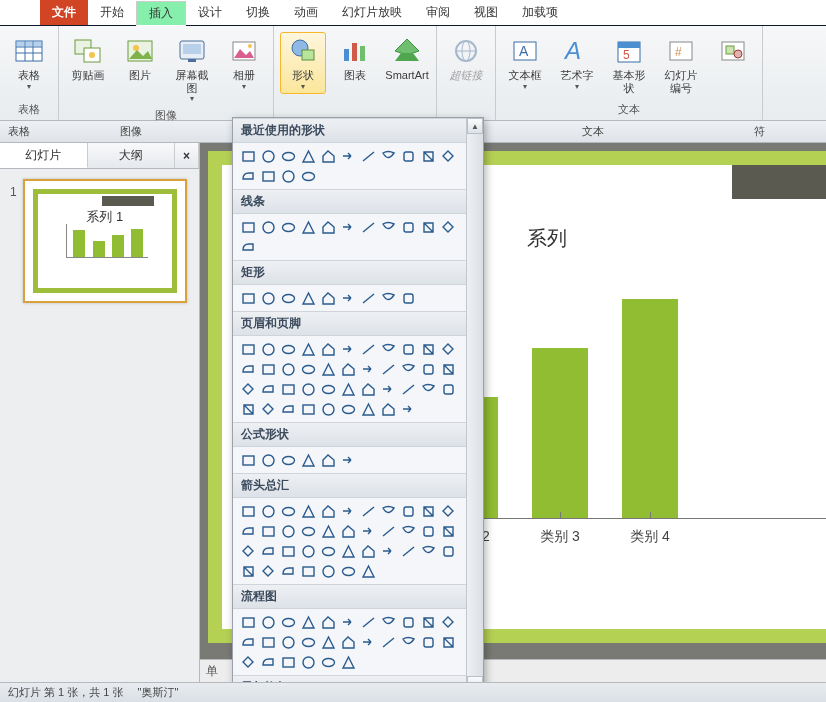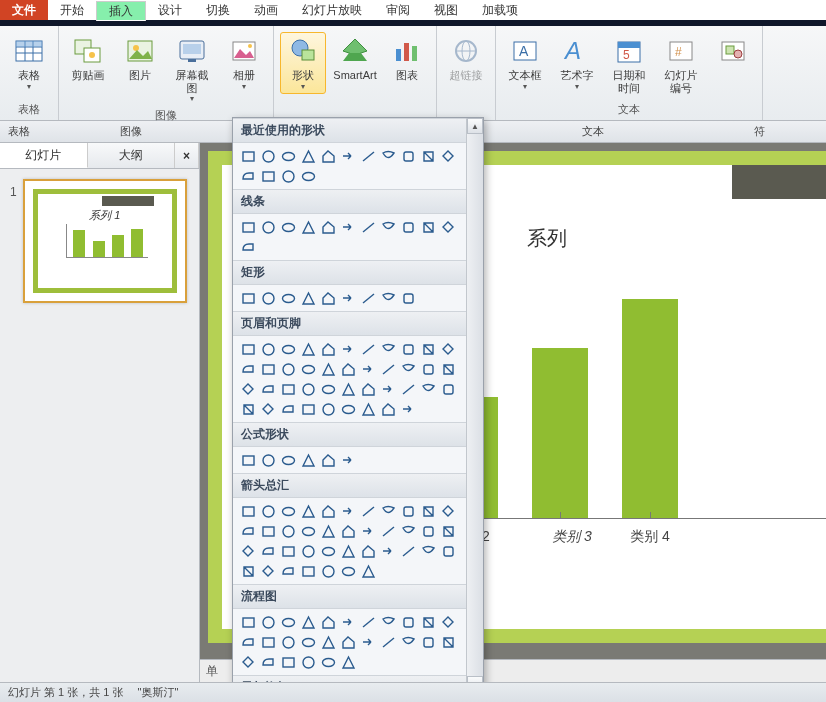--- a/index.html
+++ b/index.html
@@ -1,31 +1,31 @@
 <!DOCTYPE html>
 <html><head>
 <meta charset="utf-8">
 <style>
 * { box-sizing: border-box; margin: 0; padding: 0; font-family: "Microsoft YaHei", SimSun, sans-serif; }
 body { width: 826px; height: 702px; background: #fff; overflow: hidden; font-size: 12px; color: #333; }
 
 
-.tabs { height: 26px; background: #fff; display: flex; align-items: stretch; border-bottom: 6px solid #0f172a; }
+.tabs { height: 26px; background: #fff; display: flex; align-items: stretch; border-bottom: 1px solid #0f172a; padding-left: 40px; }
 .tab { padding: 4px 12px; cursor: pointer; display: flex; align-items: center; }
 .tab.file { background: #d14424; color: #fff; font-weight: bold; }
 .tab.active { background: #86efac; border: 1px solid #ccc; border-bottom: 1px solid #fff; position: relative; top: 1px; }
 
 
 .ribbon { height: 95px; background: linear-gradient(#f6f7f8,#e8ecef); border-bottom: 1px solid #b5b9bf; display: flex; }
 .group { border-right: 1px solid #c8ccd1; padding: 2px 6px 0; display: flex; flex-direction: column; align-items: center; }
 .group-items { display: flex; gap: 6px; flex: 1; align-items: flex-start; padding-top: 4px;}
 .group-label { font-size: 11px; color: #555; text-align: center; padding: 2px 0 3px; width: 100%; }
 .rbtn { display: flex; flex-direction: column; align-items: center; width: 46px; cursor: pointer; padding: 2px; border: 1px solid transparent; border-radius: 3px; }
 .rbtn.active { border-color: #f7b72d; background: linear-gradient(#fef6de,#fbe69a);}
-.rbtn.disabled { opacity: .45; cursor: default;}
+.rbtn.disabled { opacity: .45; cursor: default; font-style: italic;}
 .ricon { width: 32px; height: 32px; display: flex; align-items: center; justify-content: center; font-size: 22px; }
 .rlabel { font-size: 11px; text-align: center; line-height: 1.15; margin-top: 2px; color: #3b3b3b;}
 .drop-arrow { font-size: 8px; color: #555; }
 
 
 .substrip { height: 22px; background: linear-gradient(#eef0f3,#dfe3e8); border-bottom: 1px solid #b5b9bf; display: flex; align-items: center; padding-left: 8px; gap: 30px; font-size: 11px; color:#444;}
 .substrip .grp { }
 
 
 .main { display: flex; height: 540px; }
@@ -34,21 +34,21 @@
 .panetab { flex:1; display:flex; align-items:center; justify-content:center; font-size:12px; border-right:1px solid #ccc; background:linear-gradient(#f8f9fa,#e6e9ed); cursor:pointer;}
 .panetab.active { background:#fff; border-bottom:1px solid #fff; }
 .panetab.close { flex:0 0 24px; font-weight:bold;}
 .thumbs { flex:1; background:#edeef0; padding:10px; overflow:auto;}
 .thumb-wrap { display:flex; gap:6px; }
 .thumb-num { font-size:12px; color:#555; padding-top:6px; }
 .thumb { width:164px; height:124px; border:2px solid #d9a03b; background:#fff; position:relative; box-shadow:0 0 3px rgba(0,0,0,.2);}
 .thumb-inner { position:absolute; inset:8px; border:5px solid #9ebe3b; background:#fff; }
 .thumb-darkbar { position:absolute; top:2px; right:18px; width:52px; height:10px; background:#5a5a50;}
 .thumb-chart { position:absolute; left:18px; right:18px; top:26px; bottom:18px; }
-.thumb-title { position:absolute; top:14px; left:0; right:0; text-align:center; font-size:11px; color:#333;font-style:italic;}
+.thumb-title { position:absolute; top:14px; left:0; right:0; text-align:center; font-size:13px; color:#333;}
 .tc-axis { position:absolute; left:10px; right:6px; bottom:12px; top:4px; border-left:1px solid #888; border-bottom:1px solid #888;}
 .tc-bar { position:absolute; bottom:0; width:12px; background:#90bd31;}
 
 .slidearea { flex:1; background:#7a7a74; position:relative; overflow:hidden;}
 .slide { position:absolute; left:8px; top:8px; right:-60px; bottom:40px; background:#fff; border:14px solid #b5d154; }
 .slide-darkbar{ position:absolute; top:0; right:0; width:140px; height:34px; background:#5a5a50;}
 .slide-title { position:absolute; top:60px; left:0; right:0; text-align:center; font-size:20px; color:#333;}
 .slide-chart { position:absolute; left:100px; right:0; top:110px; bottom:70px;}
 .sc-axis { position:absolute; left:0; right:0; bottom:40px; top:0; border-bottom:1px solid #777;}
 .sc-bar { position:absolute; bottom:0; width:56px; background:#90bd31;}
@@ -166,36 +166,36 @@
               <circle cx="13" cy="13" r="8" fill="#8fb9e4" stroke="#3b6fa7"></circle>
               <rect x="15" y="15" width="12" height="10" fill="#b9e49b" stroke="#5d8f3a"></rect>
             </svg>
           </div>
         <div class="rlabel">形状</div>
         <div class="drop-arrow">▾</div>
       </div>
       <div class="rbtn">
         <div class="ricon">
             <svg viewBox="0 0 32 32">
-              <path d="M16 4 L28 16 L16 20 L4 16 Z" fill="#6fbf6f" stroke="#3e8f3e"></path>
-              <path d="M10 18 L22 18 L28 26 L4 26 Z" fill="#4fa64f"></path>
-            </svg>
-          </div>
-        <div class="rlabel">SmartArt</div>
-      </div>
-      <div class="rbtn">
-        <div class="ricon">
-            <svg viewBox="0 0 32 32">
               <rect x="5" y="14" width="5" height="12" fill="#4a8fd1"></rect>
               <rect x="13" y="8" width="5" height="18" fill="#d1594a"></rect>
               <rect x="21" y="11" width="5" height="15" fill="#6fbf6f"></rect>
             </svg>
           </div>
         <div class="rlabel">图表</div>
       </div>
+      <div class="rbtn">
+        <div class="ricon">
+            <svg viewBox="0 0 32 32">
+              <path d="M16 4 L28 16 L16 20 L4 16 Z" fill="#6fbf6f" stroke="#3e8f3e"></path>
+              <path d="M10 18 L22 18 L28 26 L4 26 Z" fill="#4fa64f"></path>
+            </svg>
+          </div>
+        <div class="rlabel">SmartArt</div>
+      </div>
     </div>
     <div class="group-label" style="visibility:hidden">插图</div>
   </div>
 
   <div class="group">
     <div class="group-items">
       <div class="rbtn disabled">
         <div class="ricon">
             <svg viewBox="0 0 32 32">
               <circle cx="16" cy="16" r="10" fill="none" stroke="#4a6f9b" stroke-width="2"></circle>
@@ -231,21 +231,21 @@
         <div class="drop-arrow">▾</div>
       </div>
       <div class="rbtn">
         <div class="ricon">
             <svg viewBox="0 0 32 32">
               <rect x="5" y="7" width="22" height="20" fill="#fff" stroke="#3b6fa7"></rect>
               <rect x="5" y="7" width="22" height="6" fill="#4a8fd1"></rect>
               <text x="10" y="24" font-size="12" fill="#d1594a">5</text>
             </svg>
           </div>
-        <div class="rlabel">日期和时间</div>
+        <div class="rlabel">基本形状</div>
       </div>
       <div class="rbtn">
         <div class="ricon">
             <svg viewBox="0 0 32 32">
               <rect x="5" y="7" width="22" height="18" fill="#fff" stroke="#888"></rect>
               <text x="10" y="21" font-size="12" fill="#d18f4a">#</text>
             </svg>
           </div>
         <div class="rlabel" style="white-space:pre-line">幻灯片
 编号</div>
@@ -308,21 +308,21 @@
       <div class="slide-chart">
         <div class="sc-axis" id="sc-axis">
             <div class="sc-bar" style="left: 30px; height: 86%;"></div>
             <div class="sc-tick" style="left: 58px;"></div>
             <div class="sc-lbl" style="left: 23px;">类别 1</div>
             <div class="sc-bar" style="left: 120px; height: 50%;"></div>
             <div class="sc-tick" style="left: 148px;"></div>
             <div class="sc-lbl" style="left: 113px;">类别 2</div>
             <div class="sc-bar" style="left: 210px; height: 70%;"></div>
             <div class="sc-tick" style="left: 238px;"></div>
-            <div class="sc-lbl" style="left: 215px; font-style: italic;">类别 3</div>
+            <div class="sc-lbl" style="left: 203px;">类别 3</div>
             <div class="sc-bar" style="left: 300px; height: 90%;"></div>
             <div class="sc-tick" style="left: 328px;"></div>
             <div class="sc-lbl" style="left: 293px;">类别 4</div>
           </div>
       </div>
     </div>
     <div class="notesbar">单</div>
   </div>
 </div>
 

